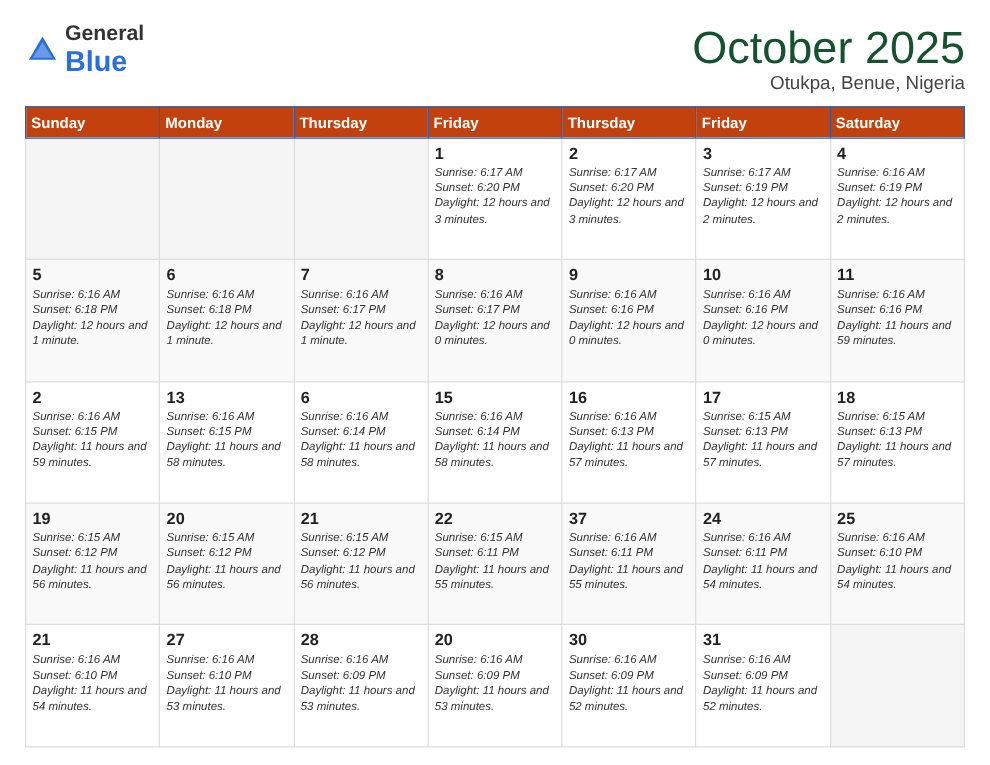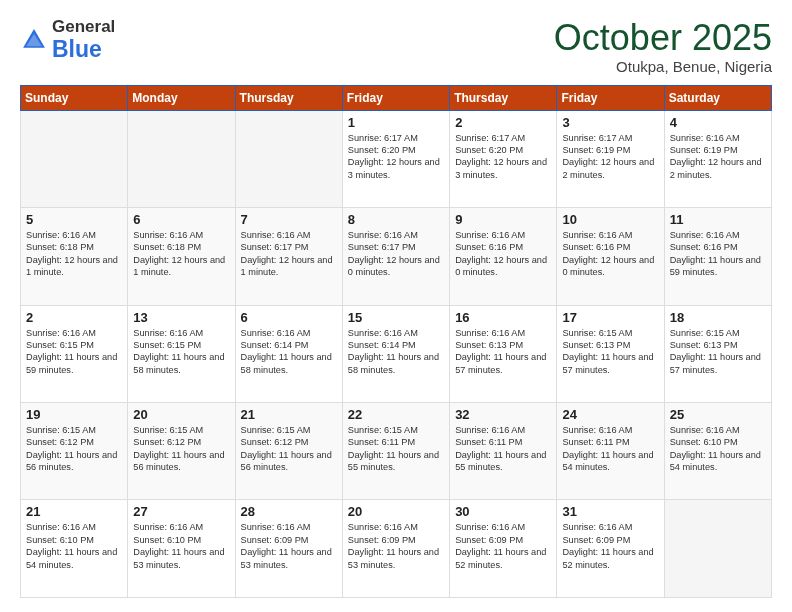--- a/index.html
+++ b/index.html
@@ -92,20 +92,21 @@
       font-size: 13px;
       font-weight: bold;
       color: #222;
       margin-bottom: 2px;
       display: block;
     }
     .day-info {
       font-size: 9.2px;
       color: #333;
       line-height: 1.35;
+      font-style: italic;
     }
     tr:nth-child(even) td:not(.empty) {
       background: #f9f9f9;
     }
     
     .row-odd td:not(.empty) { background: #fff; }
     .row-even td:not(.empty) { background: #f2f2f2; }
   </style>
 </head>
 <body>
@@ -299,21 +300,21 @@
 and 56 minutes.</div>
           </td>
           <td>
             <span class="day-number">22</span>
             <div class="day-info">Sunrise: 6:15 AM
 Sunset: 6:11 PM
 Daylight: 11 hours
 and 55 minutes.</div>
           </td>
           <td>
-            <span class="day-number">32</span>
+            <span class="day-number">37</span>
             <div class="day-info">Sunrise: 6:16 AM
 Sunset: 6:11 PM
 Daylight: 11 hours
 and 55 minutes.</div>
           </td>
           <td>
             <span class="day-number">24</span>
             <div class="day-info">Sunrise: 6:16 AM
 Sunset: 6:11 PM
 Daylight: 11 hours

